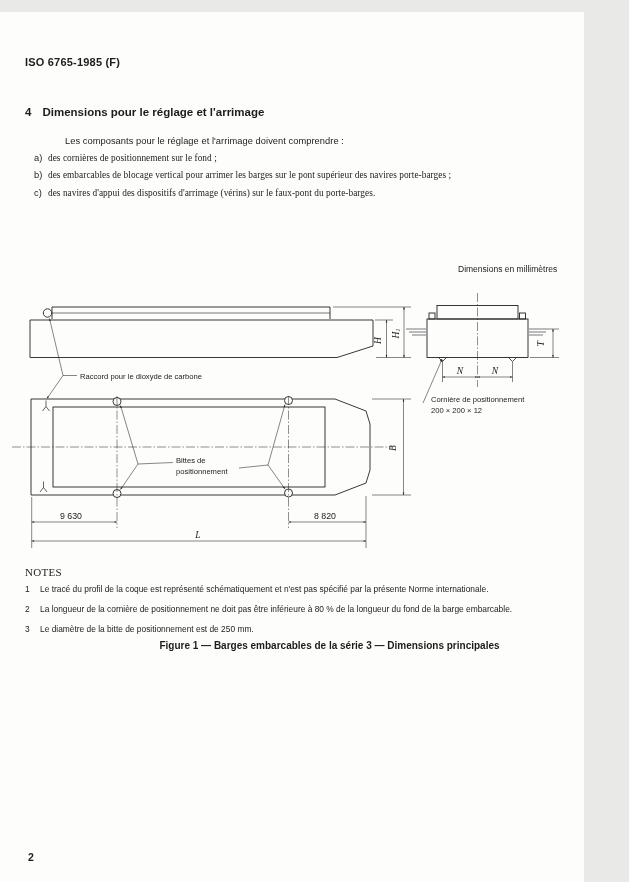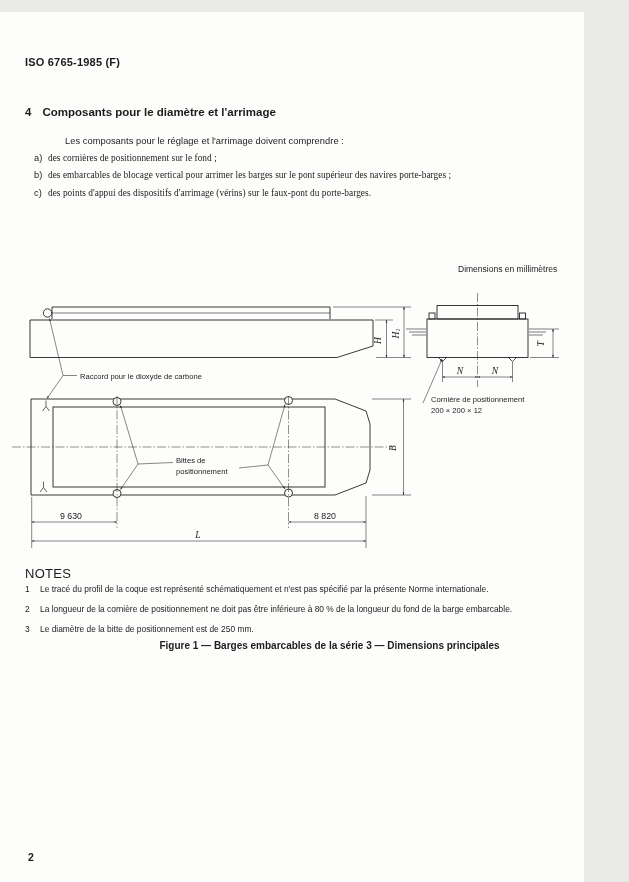--- a/index.html
+++ b/index.html
@@ -13,57 +13,57 @@
     margin-top:12px;
   }
   .abs{position:absolute;white-space:nowrap;}
   .hdr{font-size:11px;font-weight:bold;letter-spacing:.2px;}
   .h4{font-size:11.5px;font-weight:bold;display:flex;gap:11px;}
   .body-txt{font-size:9.3px;letter-spacing:.05px;padding-left:40px;}
   .li{display:flex;}
   .li .mk{position:absolute;left:34px;}
   .li .tx{position:absolute;left:48px;font-family:Liberation Serif, serif;}
   .dimnote{font-size:8.5px;}
-  .notes-title{font-size:13px;letter-spacing:.3px;}
+  .notes-title{font-size:11px;letter-spacing:.3px;font-family:Liberation Serif, serif;}
   .note{font-size:8.4px;}
   .note .nnum{position:absolute;left:25px;}
   .note .ntx{position:absolute;left:40px;}
   .caption{font-size:10px;font-weight:bold;width:629px;text-align:center;left:15px;}
   .pagenum{font-size:10.5px;font-weight:bold;}
   svg text{fill:#1c1c1c;stroke:none;}
   .lbl{font-family:"Liberation Sans",sans-serif;font-size:7.6px;}
   .num{font-family:"Liberation Sans",sans-serif;font-size:8.8px;}
   .dim{font-family:"Liberation Serif",serif;font-style:italic;font-size:9.5px;}
   .sub{font-size:6.2px;}
 </style>
 </head>
 <body>
 
 <div class="page">
 
   <div class="abs hdr" style="left:25px;top:44px;">ISO 6765-1985 (F)</div>
 
   <div class="abs h4" style="left:25px;top:94px;">
     <span>4</span>
-    <span>Composants pour le diamètre et l'arrimage</span>
+    <span>Dimensions pour le réglage et l'arrimage</span>
   </div>
 
   <div class="abs body-txt" style="left:25px;top:124px;">Les composants pour le réglage et l'arrimage doivent comprendre :</div>
 
   <div class="abs body-txt li" style="top:141px;">
     <span class="mk">a)</span>
     <span class="tx">des cornières de positionnement sur le fond ;</span>
   </div>
   <div class="abs body-txt li" style="top:158px;">
     <span class="mk">b)</span>
     <span class="tx">des embarcables de blocage vertical pour arrimer les barges sur le pont supérieur des navires porte-barges ;</span>
   </div>
   <div class="abs body-txt li" style="top:176px;">
     <span class="mk">c)</span>
-    <span class="tx">des points d'appui des dispositifs d'arrimage (vérins) sur le faux-pont du porte-barges.</span>
+    <span class="tx">des navires d'appui des dispositifs d'arrimage (vérins) sur le faux-pont du porte-barges.</span>
   </div>
 
 
   <div class="abs dimnote" style="left:458px;top:252px;text-align:right;">Dimensions en millimètres</div>
 
   <svg class="abs" style="left:0;top:260px;" width="629" height="290" viewBox="0 0 629 290">
     <defs>
       <marker id="arr" viewBox="0 0 10 10" refX="9.5" refY="5" markerWidth="8.5" markerHeight="4.6" orient="auto-start-reverse">
         <path d="M0 1.8 L10 5 L0 8.2 Z" fill="#222"></path>
       </marker>

